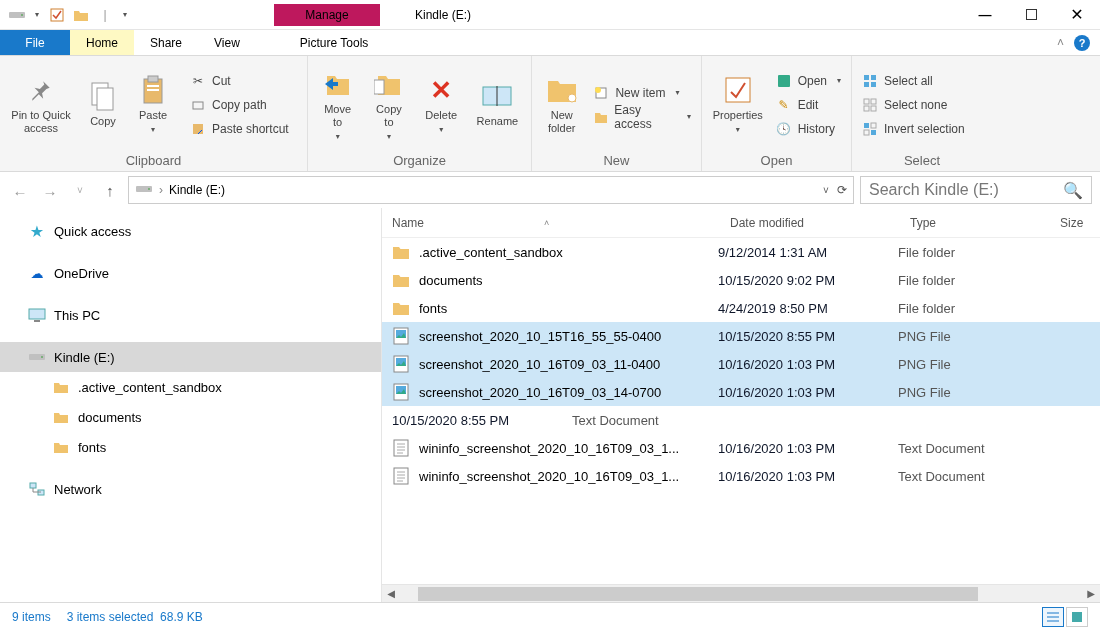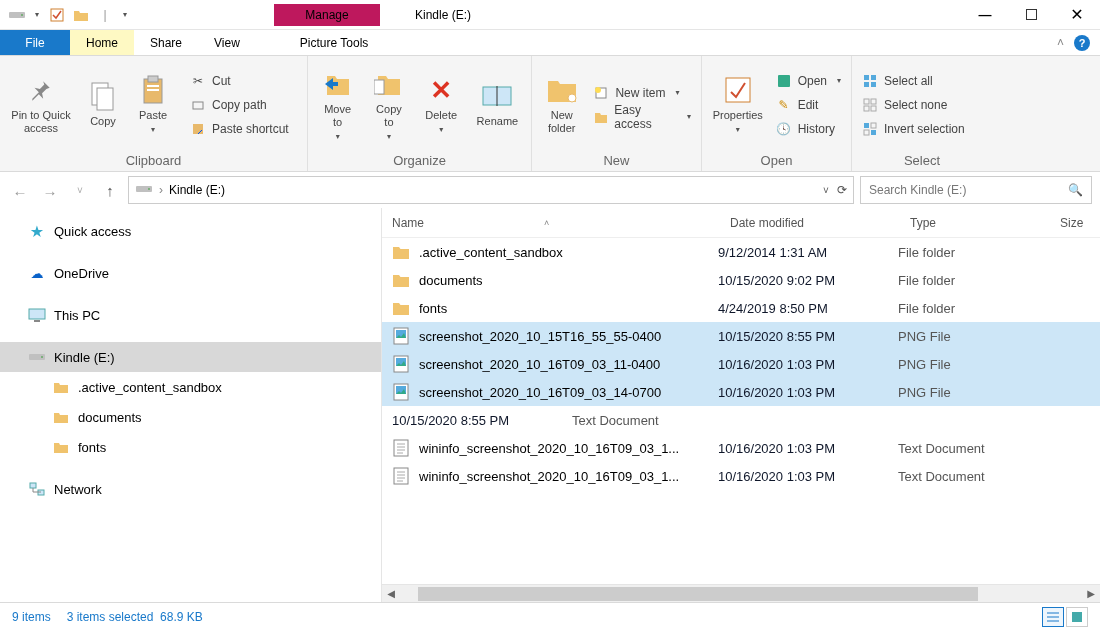--- a/index.html
+++ b/index.html
@@ -34,21 +34,21 @@
   .small-btn .icon { width: 16px; height: 16px; display: flex; align-items: center; justify-content: center; }
   .col-small { display: flex; flex-direction: column; gap: 2px; }
   .caret { font-size: 8px; color: #555; }
 
   
   .navbar { height: 36px; display: flex; align-items: center; padding: 4px 8px; gap: 6px; }
   .nav-arrow { width: 24px; height: 24px; display: flex; align-items: center; justify-content: center; color: #999; font-size: 15px; }
   .address-bar { flex: 1; height: 28px; border: 1px solid #ccc; display: flex; align-items: center; padding: 0 6px; gap: 6px; font-size: 12px; }
   .address-bar .drive-icon { width: 18px; height: 14px; }
   .address-bar .last { margin-left: auto; display: flex; align-items: center; gap: 8px; color: #555; }
-  .search-box { width: 232px; height: 28px; border: 1px solid #ccc; display: flex; align-items: center; padding: 0 8px; color: #777; font-size: 12px; justify-content: space-between; }
+  .search-box { width: 232px; height: 28px; border: 1px solid #ccc; display: flex; align-items: center; padding: 0 8px; color: #777; font-size: 16px; justify-content: space-between; }
 
   
   .main { display: flex; height: 394px; }
   .navpane { width: 385px; border-right: 1px solid #e5e5e5; padding-top: 8px; overflow: hidden; }
   .nav-item { display: flex; align-items: center; gap: 8px; height: 30px; padding-left: 28px; font-size: 13px; }
   .nav-item.sel { background: #d8d8d8; }
   .nav-item .icon { width: 18px; height: 18px; display: flex; align-items: center; justify-content: center; }
   .nav-sub { padding-left: 52px; }
   .nav-spacer { height: 12px; }
 

